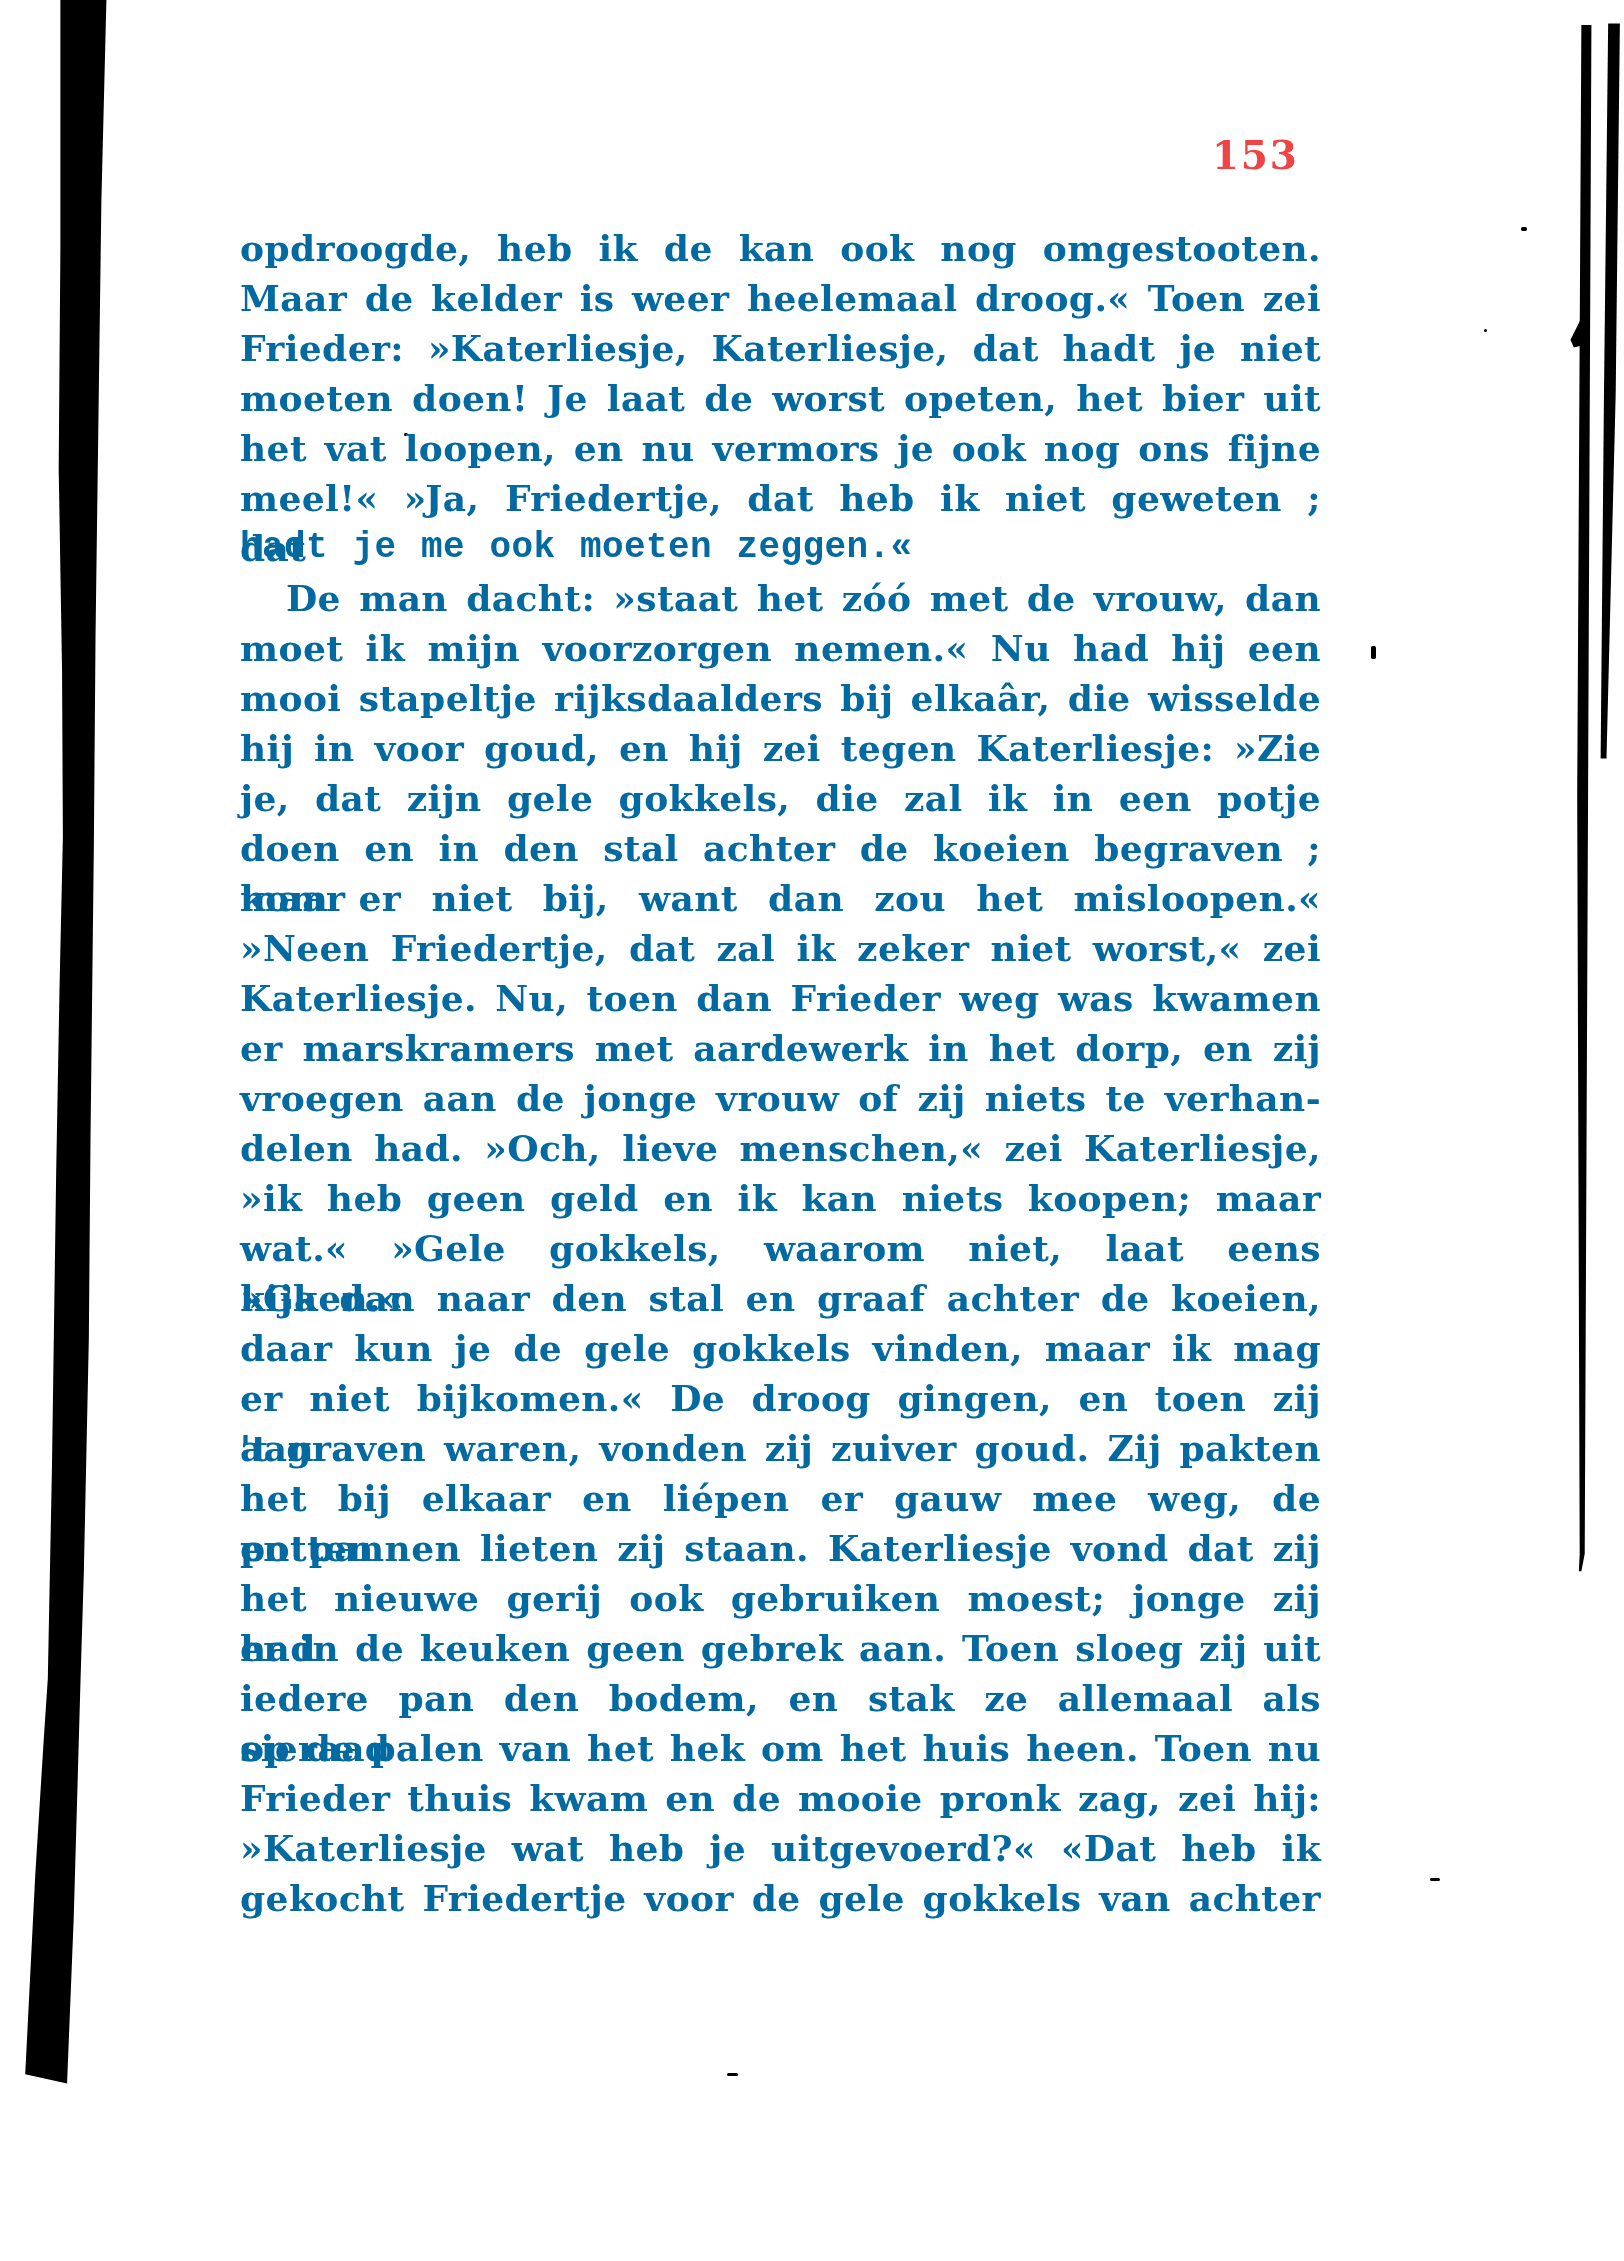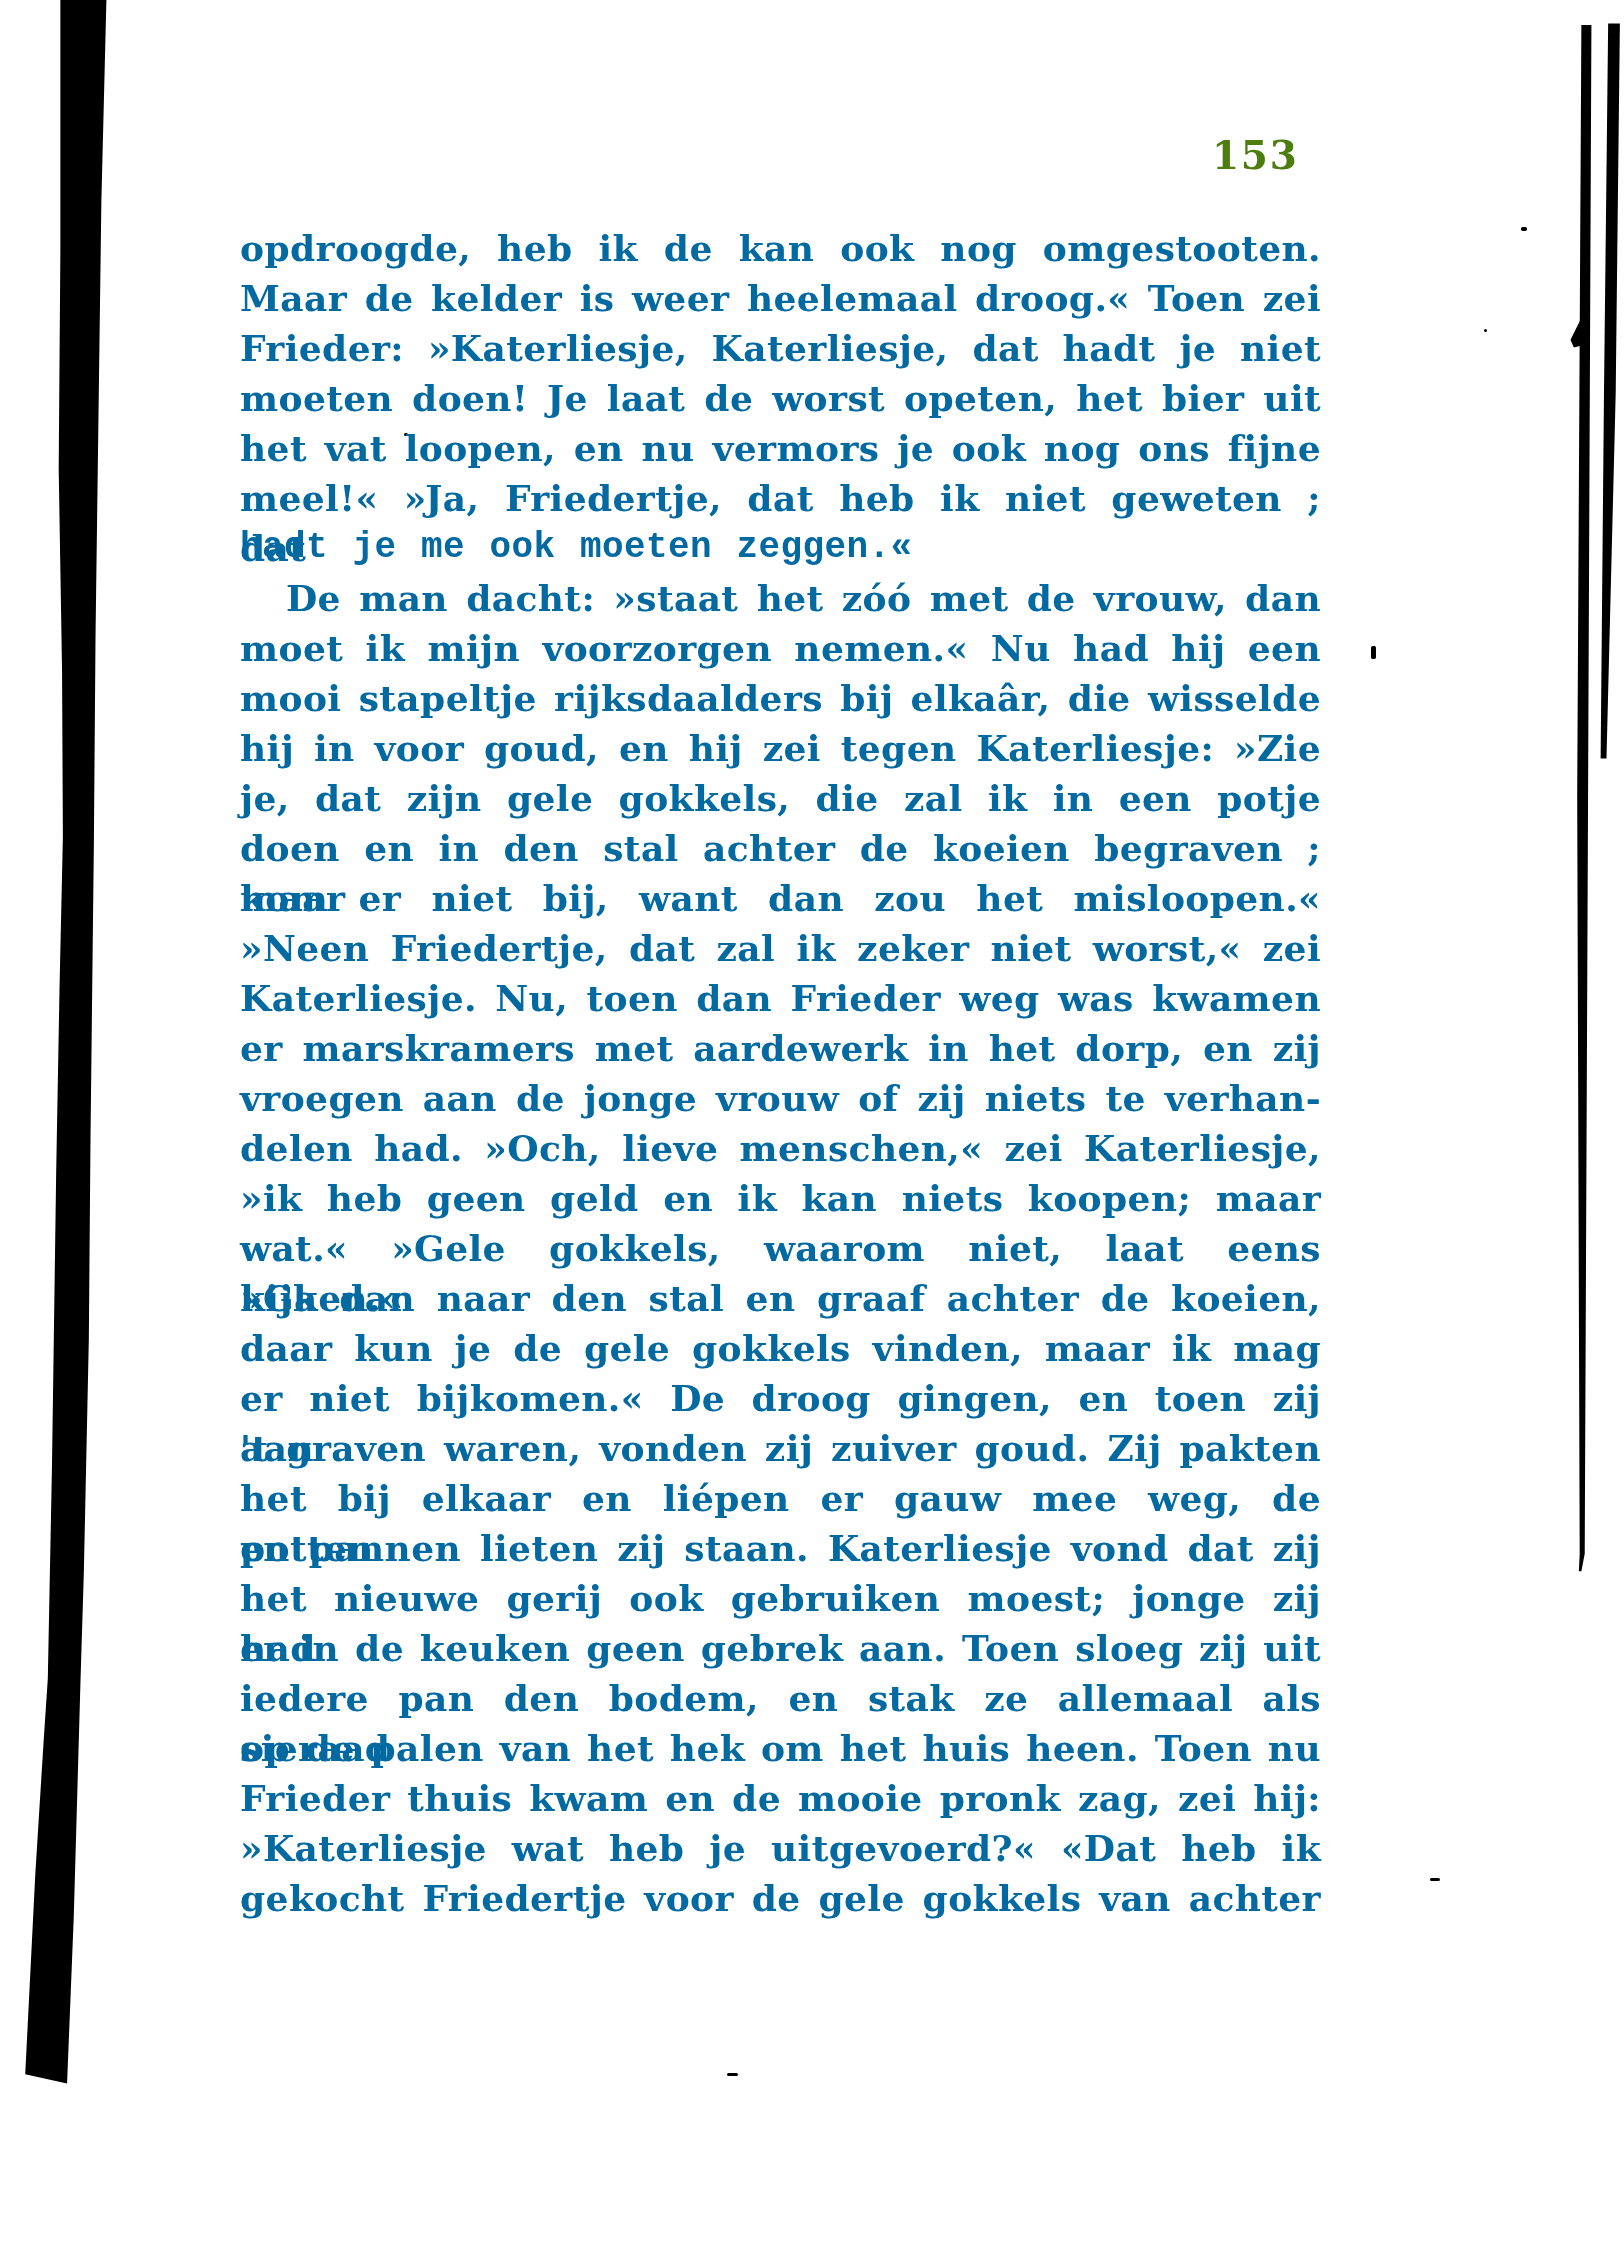--- a/index.html
+++ b/index.html
@@ -10,21 +10,21 @@
     overflow:hidden;
     font-family:"DejaVu Serif","Liberation Serif",serif;
   }
   
   .scan-overlay{position:absolute;left:0;top:0;width:1625px;height:2261px;pointer-events:none;}
   .speck{position:absolute;background:#000;border-radius:1.7px;}
   
   .page-number{
     position:absolute;
     left:1212px;top:132px;width:75px;
-    font-size:39px;font-weight:bold;color:#4d7c0f;
+    font-size:39px;font-weight:bold;color:#ef4444;
     text-align:left;letter-spacing:1.7px;
   }
   
   .text-block{
     position:absolute;
     left:240px;top:223px;width:1081px;
     color:#0369a1;
   }
   .text-line{
     font-size:36px;font-weight:bold;line-height:50px;height:50px;

